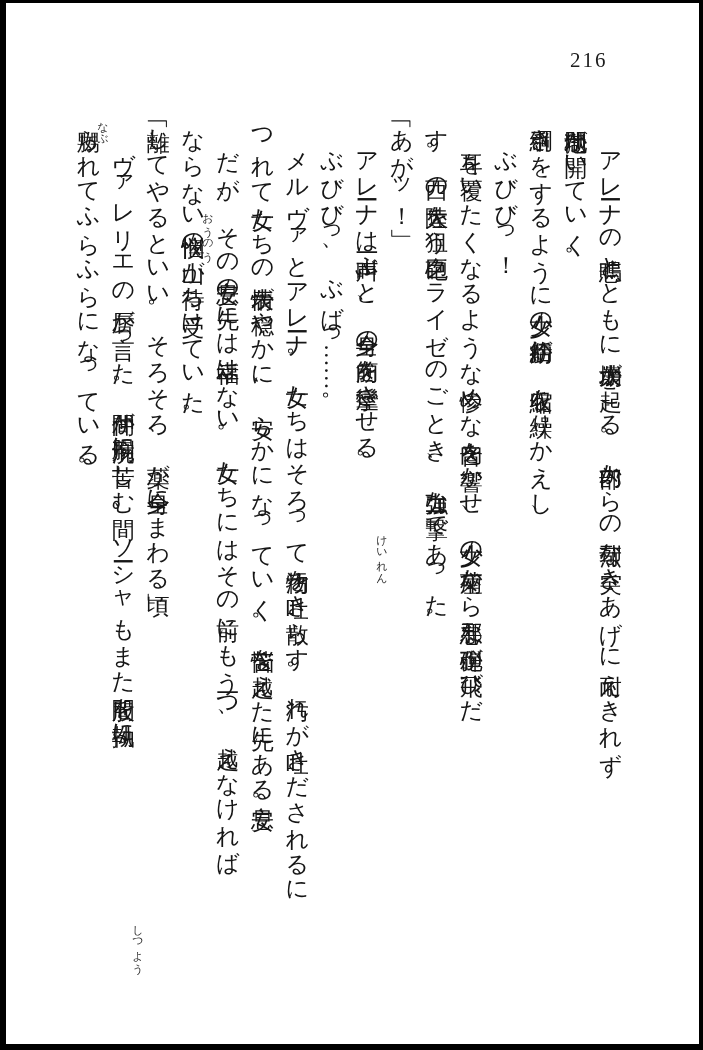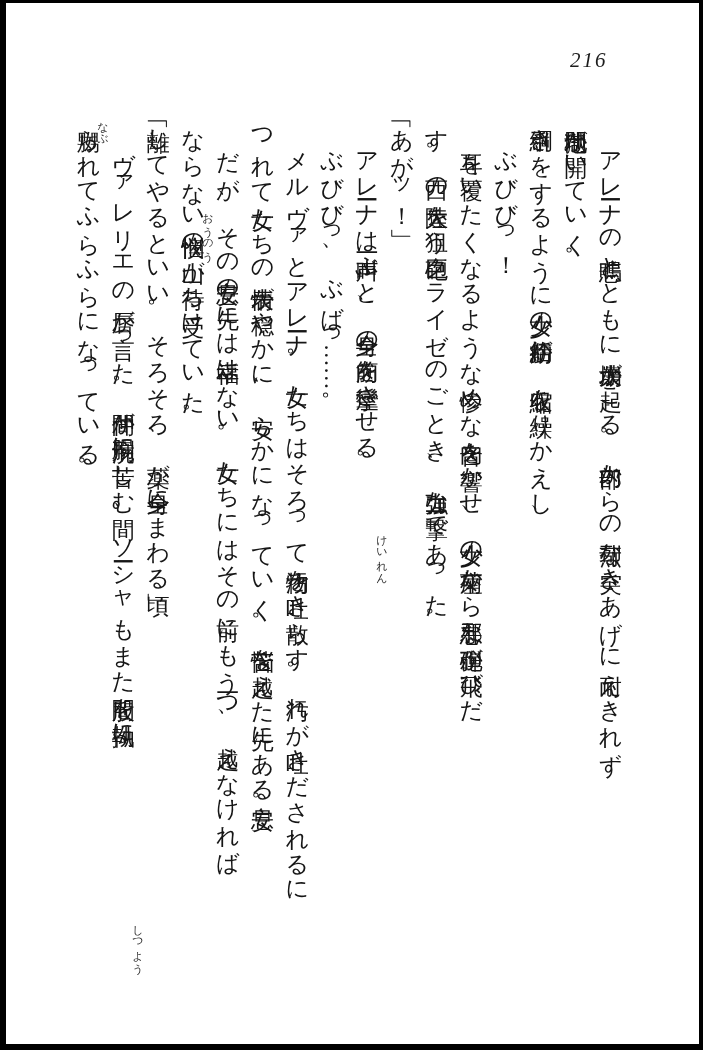--- a/index.html
+++ b/index.html
@@ -22,21 +22,20 @@
     border-style: solid;
     border-color: #000000;
     border-width: 3px 4px 6px 6px;
     pointer-events: none;
   }
   .page-number {
     position: absolute;
     left: 570px;
     top: 48px;
     font-size: 21px;
-    font-style: italic;
     letter-spacing: 2px;
     color: #1c1c1c;
   }
   .vtext {
     position: absolute;
     top: 113px;
     right: 76px;
     height: 880px;
     writing-mode: vertical-rl;
     text-orientation: mixed;

